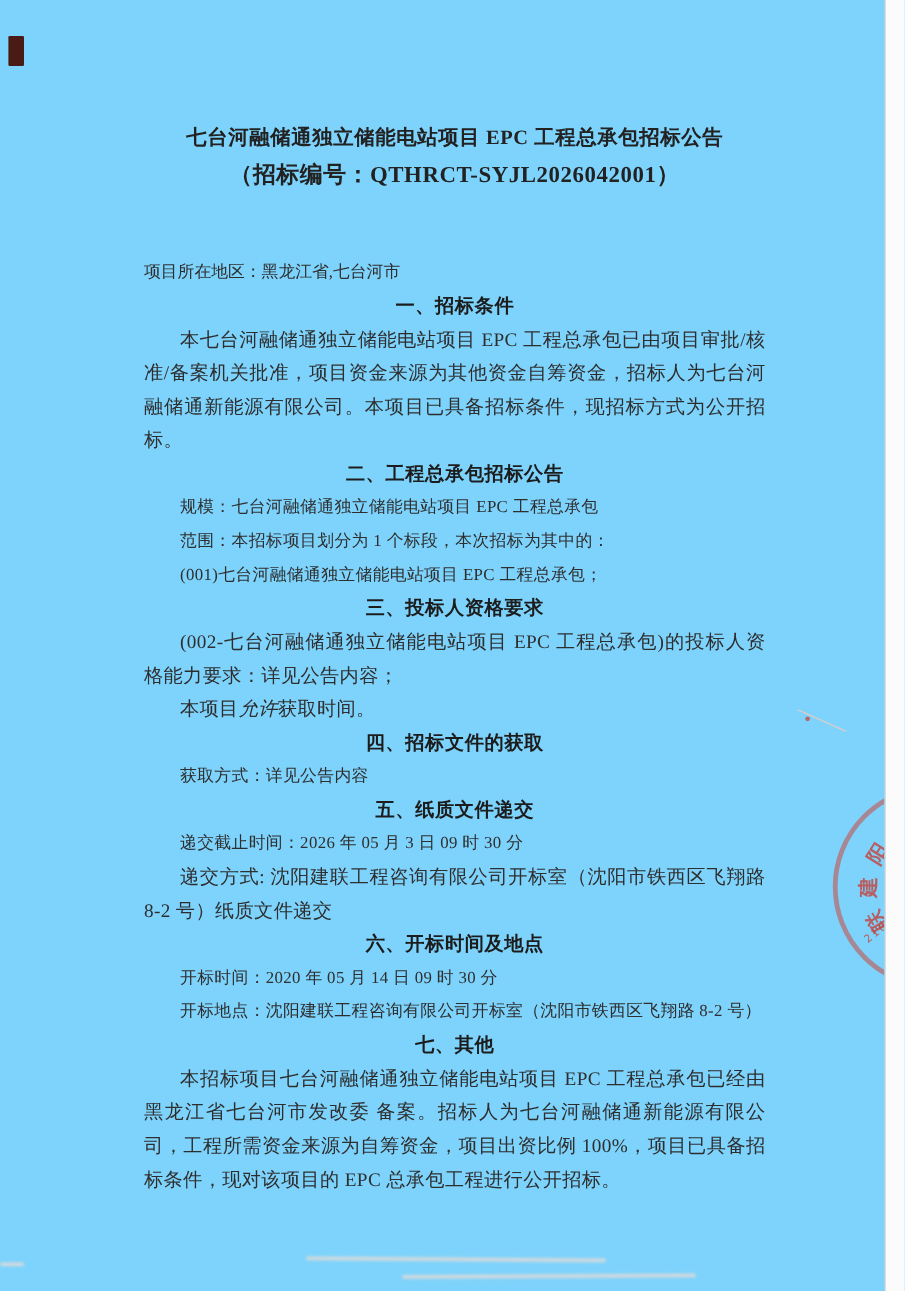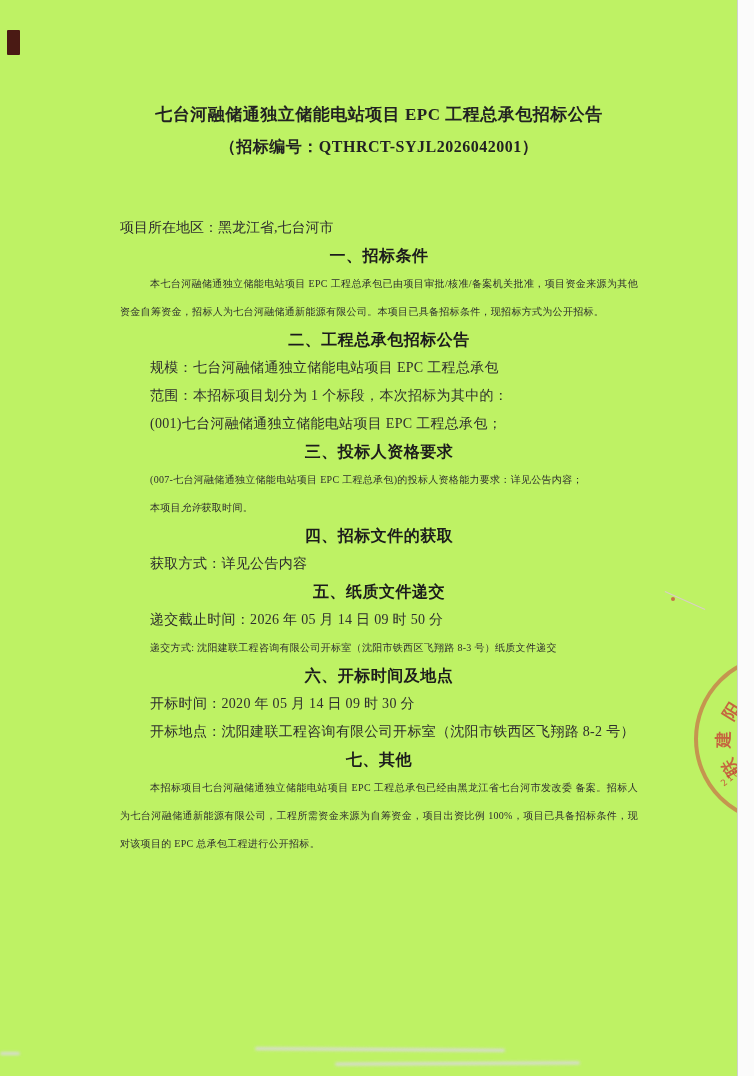--- a/index.html
+++ b/index.html
@@ -6,21 +6,21 @@
   body {
     width: 754px; height: 1076px;
     background: #ffffff;
     font-family: "Liberation Serif", "DejaVu Serif", serif;
     color: #2e2e2e;
     position: relative;
     overflow: hidden;
   }
   .page {
     position: absolute; inset: 0;
-    background: #bef264;
+    background: #7dd3fc;
   }
   .page-edge-right {
     position: absolute; left: 737px; top: 0;
     width: 1px; height: 100%;
     background: #cfcfcf;
   }
   .page-right-strip {
     position: absolute; left: 738px; top: 0;
     width: 16px; height: 100%;
     background: #fbfbfb;
@@ -36,36 +36,36 @@
     width: 518px;
   }
   .doc-title {
     margin: 104px 0 0 0;
     font-size: 17px; font-weight: bold;
     line-height: 22px; text-align: center;
     letter-spacing: 0.5px; color: #222;
   }
   .doc-subtitle {
     margin: 10px 0 0 0;
-    font-size: 16px; font-weight: bold;
+    font-size: 19px; font-weight: bold;
     line-height: 22px; text-align: center;
     letter-spacing: 0.5px; color: #222;
   }
   .location-line {
     margin-top: 56px;
     font-size: 14px; line-height: 28px;
   }
   .sec-heading {
     margin: 0; font-size: 16px; font-weight: bold;
     line-height: 28px; color: #1c1c1c;
     letter-spacing: 0.5px;
     text-align: center;
   }
   .para {
-    margin: 0; font-size: 10px; line-height: 28px;
+    margin: 0; font-size: 16px; line-height: 28px;
     text-align: justify; text-indent: 30px;
     letter-spacing: 0.3px;
   }
   .line-item {
     margin: 0 0 0 30px; font-size: 14px;
     line-height: 28px; letter-spacing: 0.3px;
   }
   .jv-em { font-style: italic; }
   
   .stamp-clip {
@@ -129,29 +129,29 @@
 
     <h2 class="sec-heading">一、招标条件</h2>
     <p class="para">本七台河融储通独立储能电站项目 EPC 工程总承包已由项目审批/核准/备案机关批准，项目资金来源为其他资金自筹资金，招标人为七台河融储通新能源有限公司。本项目已具备招标条件，现招标方式为公开招标。</p>
 
     <h2 class="sec-heading">二、工程总承包招标公告</h2>
     <div class="line-item">规模：七台河融储通独立储能电站项目 EPC 工程总承包</div>
     <div class="line-item">范围：本招标项目划分为 1 个标段，本次招标为其中的：</div>
     <div class="line-item">(001)七台河融储通独立储能电站项目 EPC 工程总承包；</div>
 
     <h2 class="sec-heading">三、投标人资格要求</h2>
-    <p class="para">(007-七台河融储通独立储能电站项目 EPC 工程总承包)的投标人资格能力要求：详见公告内容；</p>
+    <p class="para">(002-七台河融储通独立储能电站项目 EPC 工程总承包)的投标人资格能力要求：详见公告内容；</p>
     <p class="para"><span>本项目</span><span class="jv-em">允许</span><span>获取时间。</span></p>
 
     <h2 class="sec-heading">四、招标文件的获取</h2>
     <div class="line-item">获取方式：详见公告内容</div>
 
     <h2 class="sec-heading">五、纸质文件递交</h2>
-    <div class="line-item">递交截止时间：2026 年 05 月 14 日 09 时 50 分</div>
-    <p class="para">递交方式: 沈阳建联工程咨询有限公司开标室（沈阳市铁西区飞翔路 8-3 号）纸质文件递交</p>
+    <div class="line-item">递交截止时间：2026 年 05 月 3 日 09 时 30 分</div>
+    <p class="para">递交方式: 沈阳建联工程咨询有限公司开标室（沈阳市铁西区飞翔路 8-2 号）纸质文件递交</p>
 
     <h2 class="sec-heading">六、开标时间及地点</h2>
     <div class="line-item">开标时间：2020 年 05 月 14 日 09 时 30 分</div>
     <div class="line-item">开标地点：沈阳建联工程咨询有限公司开标室（沈阳市铁西区飞翔路 8-2 号）</div>
 
     <h2 class="sec-heading">七、其他</h2>
     <p class="para">本招标项目七台河融储通独立储能电站项目 EPC 工程总承包已经由黑龙江省七台河市发改委 备案。招标人为七台河融储通新能源有限公司，工程所需资金来源为自筹资金，项目出资比例 100%，项目已具备招标条件，现对该项目的 EPC 总承包工程进行公开招标。</p>
 
   </div>
 

